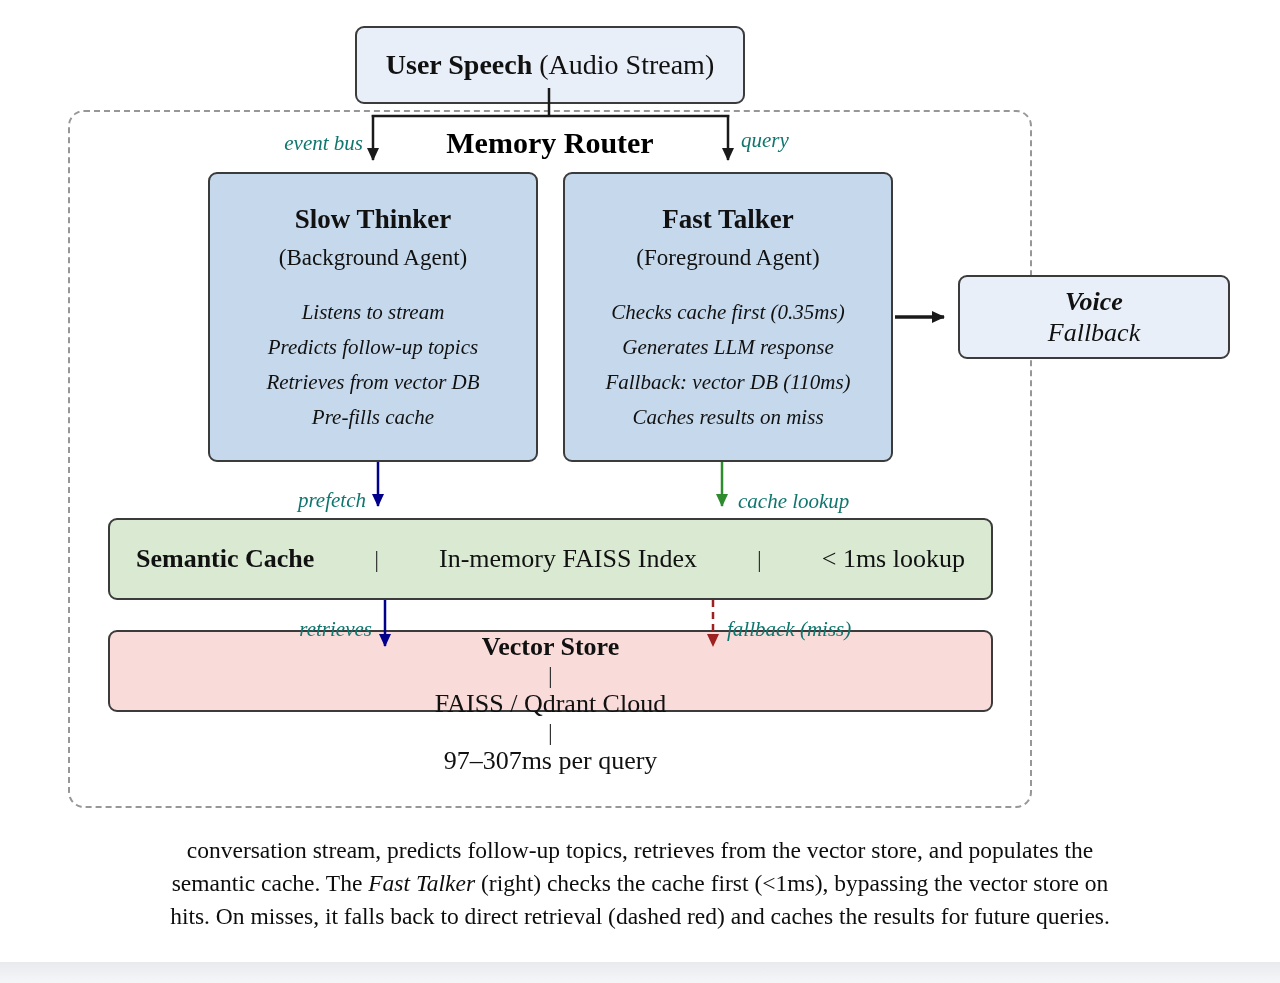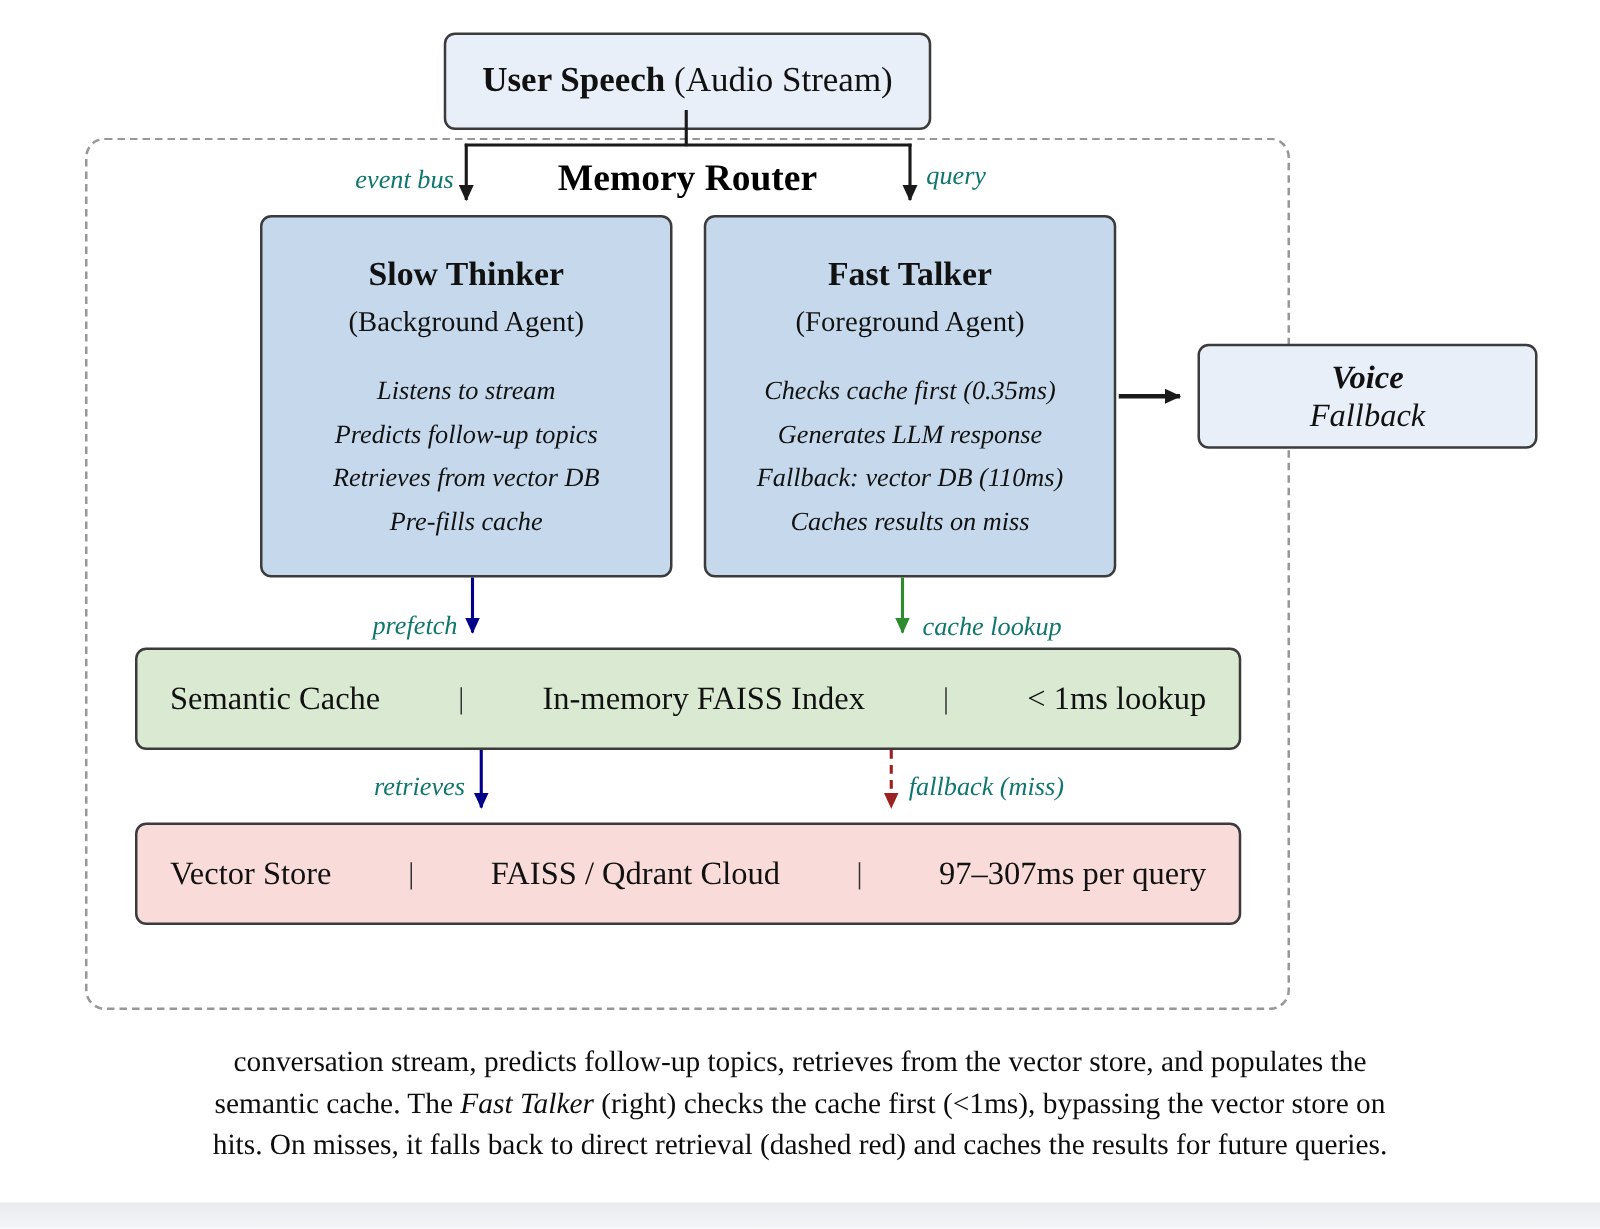--- a/index.html
+++ b/index.html
@@ -14,21 +14,21 @@
   .node-pink{background:#f9dcda;}
   .top-node{left:355px;top:26px;width:390px;height:78px;font-size:28px;}
   .top-node b{font-weight:bold;}
   .agent-box{width:330px;height:290px;padding:18px 10px;justify-content:flex-start;}
   .agent-title{font-size:27px;font-weight:bold;margin-top:12px;}
   .agent-sub{font-size:23px;margin-top:10px;}
   .agent-items{margin-top:24px;font-style:italic;font-size:21px;line-height:35px;text-align:center;}
   .voice-box{left:958px;top:275px;width:272px;height:84px;font-size:26px;line-height:31px;text-align:center;font-style:italic;}
   .bar{left:108px;width:885px;height:82px;flex-direction:row;justify-content:space-between;
        padding:0 26px;font-size:26px;}
-  .bar .bar-title{font-weight:normal;}
+  .bar .bar-title{font-weight:bold;}
   .bar .pipe{color:#333;font-size:24px;}
   
   .router-container{position:absolute;left:68px;top:110px;width:964px;height:698px;
        border:2px dashed #979797;border-radius:16px;box-sizing:border-box;z-index:0;}
   .router-title{position:absolute;left:400px;top:126px;width:300px;text-align:center;
        font-size:30px;font-weight:bold;color:#000000;z-index:1;}
   
   .edge-label{position:absolute;font-style:italic;font-size:21px;color:#0f766e;z-index:3;white-space:nowrap;}
   .lbl-right{text-align:right;}
   
@@ -84,21 +84,21 @@
 </div>
 
 <div class="node node-green bar" style="top:518px;">
   <span class="bar-title">Semantic Cache</span>
   <span class="pipe">|</span>
   <span>In-memory FAISS Index</span>
   <span class="pipe">|</span>
   <span>&lt; 1ms lookup</span>
 </div>
 
-<div class="node node-pink bar" style="top:658px;">
+<div class="node node-pink bar" style="top:630px;flex-direction:column;">
   <span class="bar-title">Vector Store</span>
   <span class="pipe">|</span>
   <span>FAISS / Qdrant Cloud</span>
   <span class="pipe">|</span>
   <span>97–307ms per query</span>
 </div>
 
 <div class="edge-label lbl-right" style="left:245px;top:131px;width:118px;">event bus</div>
 <div class="edge-label" style="left:741px;top:128px;">query</div>
 <div class="edge-label lbl-right" style="left:246px;top:488px;width:120px;">prefetch</div>

